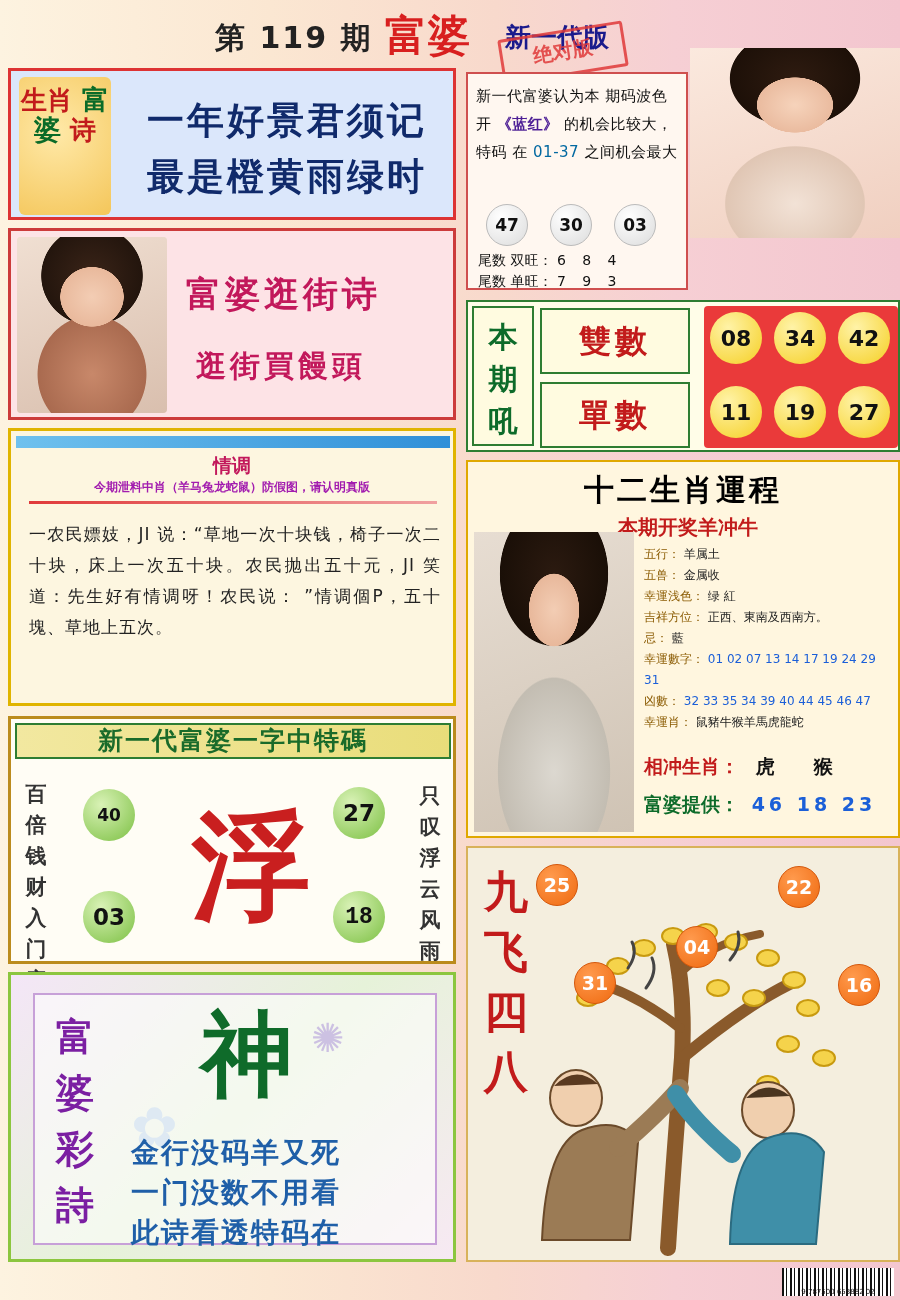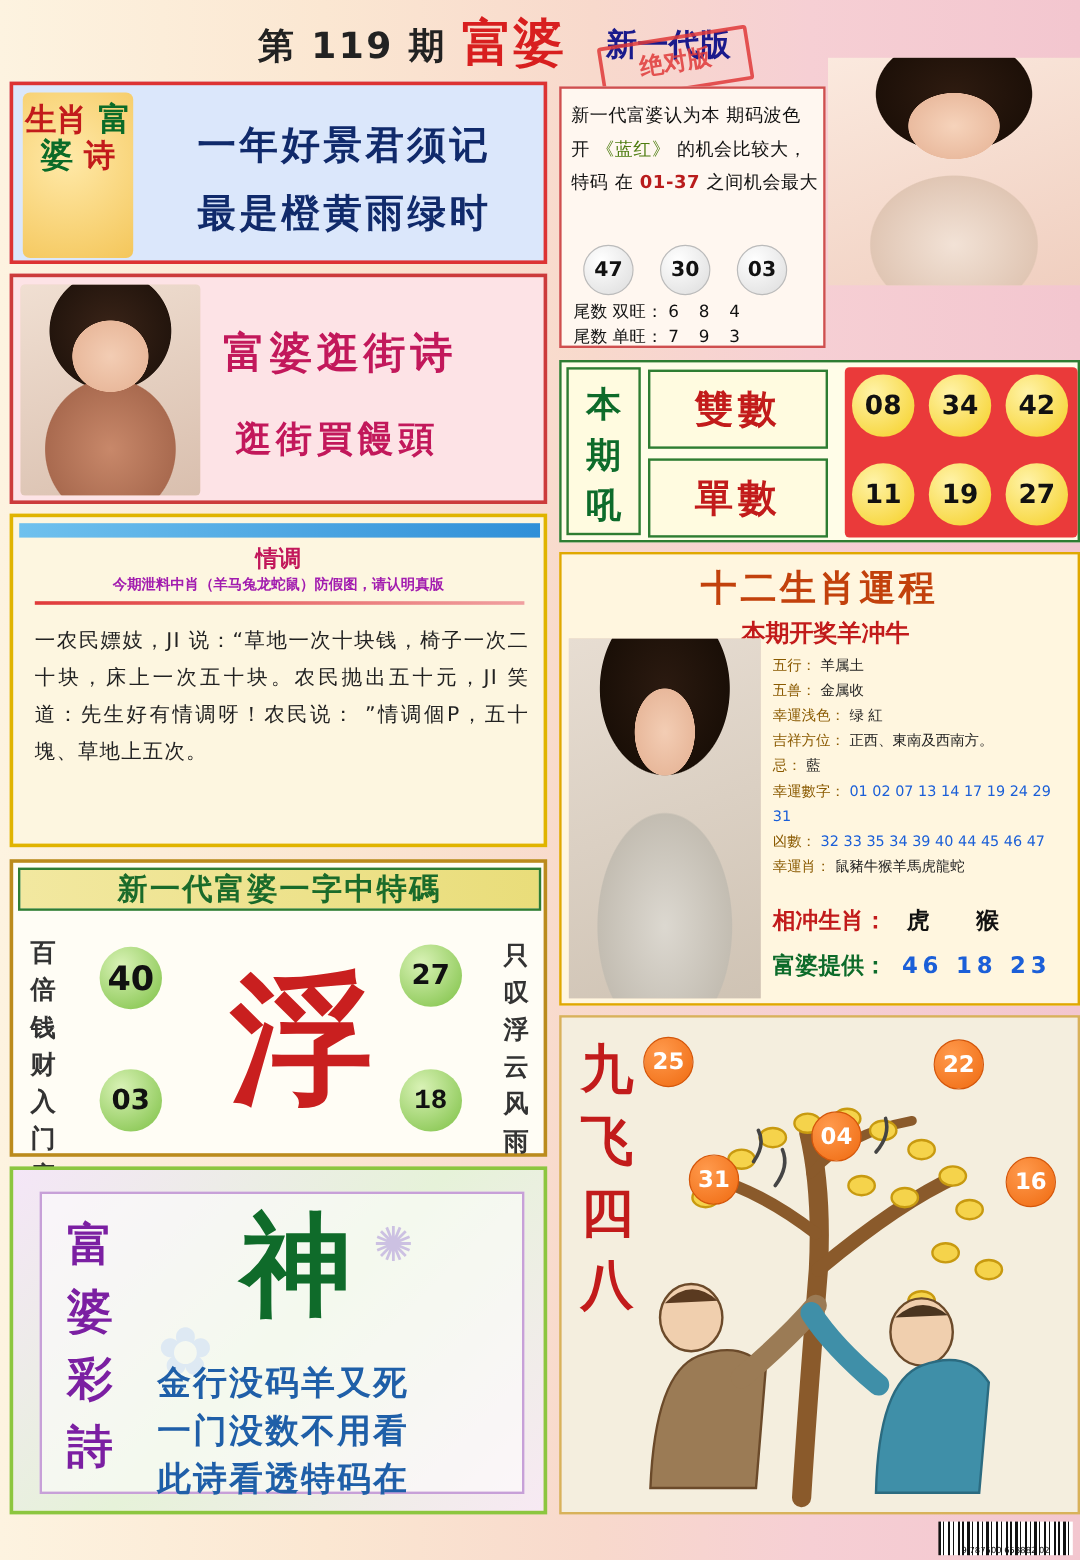--- a/index.html
+++ b/index.html
@@ -23,21 +23,21 @@
   
   .box{position:absolute;box-sizing:border-box;}
 
   
   .poem1{left:8px;top:68px;width:448px;height:152px;border:3px solid #d33;background:#dbe7fb;}
   .poem1 .tag{position:absolute;left:8px;top:6px;width:92px;height:138px;
     background:radial-gradient(circle at 40% 40%,#ffe9a8,#f4c65a);border-radius:6px;
     color:#c21b1b;font-weight:bold;font-size:26px;line-height:30px;text-align:center;padding-top:8px;box-sizing:border-box;}
   .poem1 .tag .t2{color:#0b6b28;font-size:27px;}
   .poem1 .lines{position:absolute;left:112px;top:22px;width:328px;color:#102a6b;
-    font-size:32px;font-weight:bold;line-height:56px;letter-spacing:3px;text-align:center;}
+    font-size:37px;font-weight:bold;line-height:56px;letter-spacing:3px;text-align:center;}
 
   
   .poem2{left:8px;top:228px;width:448px;height:192px;border:3px solid #cc3b3b;background:#fde3e6;padding-left:28px;}
   .poem2 .photo{position:absolute;left:6px;top:6px;width:150px;height:176px;border-radius:4px;overflow:hidden;background:#f5d7cf;}
   .poem2 .t1{position:absolute;left:175px;top:40px;font-size:35px;font-weight:bold;color:#c2185b;letter-spacing:4px;}
   .poem2 .t2{position:absolute;left:185px;top:115px;font-size:30px;font-weight:bold;color:#c2185b;letter-spacing:4px;}
 
   
   .joke{left:8px;top:428px;width:448px;height:278px;border:3px solid #e0b400;background:#fdf6e0;}
   .joke .barTop{position:absolute;left:5px;top:5px;width:434px;height:12px;
@@ -54,21 +54,21 @@
     background:linear-gradient(90deg,#f2e8a0,#e9dd7a);border:2px solid #2e7d32;box-sizing:border-box;
     text-align:center;font-size:25px;font-weight:bold;color:#1a6b2a;line-height:32px;letter-spacing:2px;}
   .char .bigchar{position:absolute;left:150px;top:62px;width:180px;text-align:center;font-size:118px;
     font-weight:bold;color:#c91f1f;line-height:170px;}
   .char .left-col{position:absolute;left:8px;top:60px;width:34px;font-size:21px;font-weight:bold;
     color:#333;line-height:31px;text-align:center;}
   .char .right-col{position:absolute;right:6px;top:62px;width:34px;font-size:21px;font-weight:bold;
     color:#333;line-height:31px;text-align:center;}
   .ball{position:absolute;border-radius:50%;display:flex;align-items:center;justify-content:center;
     font-weight:bold;color:#111;}
-  .char .b1{left:72px;top:70px;width:52px;height:52px;background:radial-gradient(circle at 35% 30%,#d9f2b6,#7cc043);font-size:28px;}
+  .char .b1{left:72px;top:70px;width:52px;height:52px;background:radial-gradient(circle at 35% 30%,#d9f2b6,#7cc043);font-size:17px;}
   .char .b2{left:72px;top:172px;width:52px;height:52px;background:radial-gradient(circle at 35% 30%,#d9f2b6,#7cc043);font-size:23px;}
   .char .b3{left:322px;top:68px;width:52px;height:52px;background:radial-gradient(circle at 35% 30%,#d9f2b6,#7cc043);font-size:23px;}
   .char .b4{left:322px;top:172px;width:52px;height:52px;background:radial-gradient(circle at 35% 30%,#d9f2b6,#7cc043);font-size:23px;font-family:Liberation Mono, monospace;}
 
   
   .cpoem{left:8px;top:972px;width:448px;height:290px;border:3px solid #8cc63f;
     background:linear-gradient(135deg,#f4e6f7,#e6f2d9 50%,#f7e9f3);}
   .cpoem .inner{position:absolute;left:22px;top:18px;width:404px;height:252px;border:2px solid #c7a0d8;
     background:rgba(255,255,255,.55);box-sizing:border-box;}
   .cpoem .vtitle{position:absolute;left:38px;top:34px;width:52px;font-size:38px;font-weight:bold;
@@ -79,22 +79,22 @@
     color:#1f5fa8;line-height:40px;letter-spacing:2px;}
   .butterfly{position:absolute;font-size:40px;color:#b39ddb;opacity:.6;}
 
   
   
   .portrait{position:absolute;left:690px;top:48px;width:210px;height:190px;overflow:hidden;}
 
   
   .wave{left:466px;top:72px;width:222px;height:218px;border:2px solid #cf4f4f;background:#fff7f0;}
   .wave .txt{position:absolute;left:8px;top:8px;width:206px;font-size:15px;line-height:28px;color:#111;letter-spacing:.5px;}
-  .wave .blue{color:#4d7c0f;font-weight:normal;}
-  .wave .range{color:#b91c1c;font-weight:bold;margin-top:32px;}
+  .wave .blue{color:#4c1d95;font-weight:bold;}
+  .wave .range{color:#0369a1;font-weight:normal;margin-top:32px;}
   .wave .balls{position:absolute;left:12px;top:130px;width:200px;height:40px;}
   .wave .balls .ball{width:40px;height:40px;font-size:17px;
     background:radial-gradient(circle at 35% 30%,#ffffff,#dcdcdc);border:1px solid #bbb;}
   .wave .balls .n1{left:6px;top:0;}
   .wave .balls .n2{left:70px;top:0;}
   .wave .balls .n3{left:134px;top:0;}
   .wave .tail{position:absolute;left:10px;top:176px;font-size:14px;color:#111;line-height:21px;}
   .wave .tail b{font-weight:normal;letter-spacing:6px;}
 
   
@@ -112,21 +112,21 @@
   .howl .nums .r1a{left:6px;top:6px;}
   .howl .nums .r1b{left:70px;top:6px;}
   .howl .nums .r1c{left:134px;top:6px;}
   .howl .nums .r2a{left:6px;top:80px;}
   .howl .nums .r2b{left:70px;top:80px;}
   .howl .nums .r2c{left:134px;top:80px;}
 
   
   .zodiac{left:466px;top:460px;width:434px;height:378px;border:2px solid #e0a800;background:#fff6df;}
   .zodiac .title{position:absolute;left:0;top:8px;width:100%;text-align:center;font-size:30px;font-weight:bold;
-    color:#c2410c;letter-spacing:3px;}
+    color:#000000;letter-spacing:3px;}
   .zodiac .subtitle{position:absolute;left:150px;top:52px;font-size:20px;font-weight:bold;color:#c21b1b;}
   .zodiac .photo{position:absolute;left:6px;top:70px;width:160px;height:300px;overflow:hidden;background:#e9d6c4;}
   .zodiac .info{position:absolute;left:176px;top:82px;width:250px;font-size:12px;line-height:21px;color:#222;}
   .zodiac .info .k{color:#8a5a00;}
   .zodiac .info .blue{color:#1b5fd8;}
   .zodiac .clash{position:absolute;left:176px;top:292px;font-size:19px;font-weight:bold;color:#c21b1b;}
   .zodiac .clash .v{color:#111;letter-spacing:10px;margin-left:10px;}
   .zodiac .provide{position:absolute;left:176px;top:330px;font-size:19px;font-weight:bold;color:#0d6b2a;}
   .zodiac .provide .v{color:#1b5fd8;letter-spacing:4px;margin-left:6px;}
 

